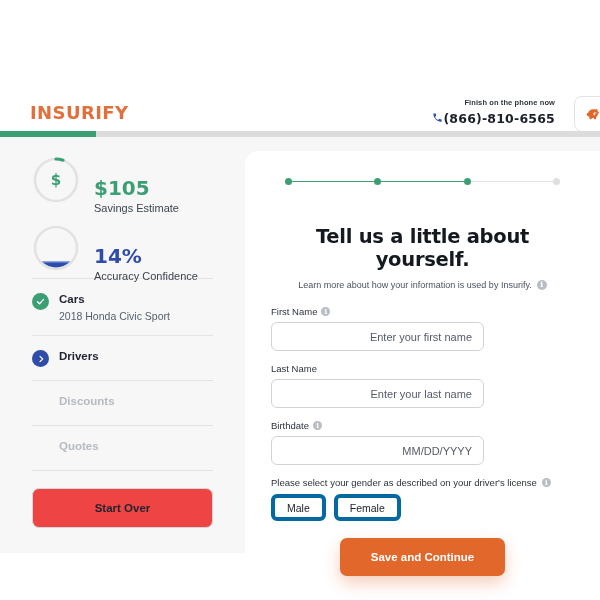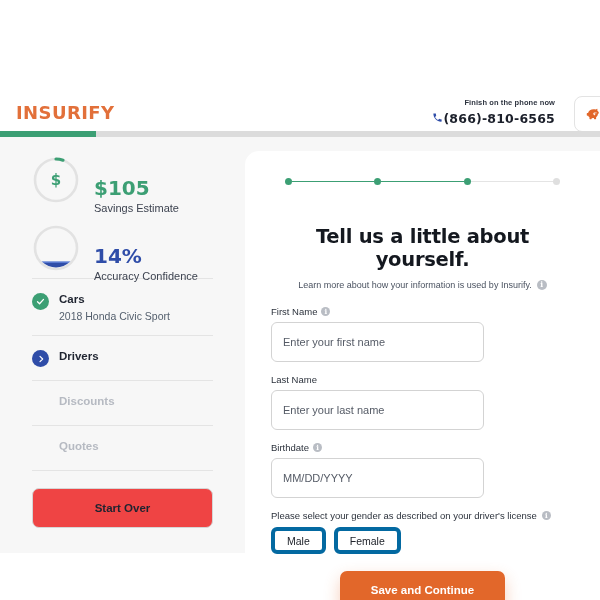--- a/index.html
+++ b/index.html
@@ -23,21 +23,21 @@
   .header {
     position: absolute;
     left: 0; top: 0;
     width: 600px;
     height: 131px;
     background: #ffffff;
   }
 
   .logo {
     position: absolute;
-    left: 16px;
+    left: 30px;
     top: 102px;
     font-size: 18px;
     font-weight: bold;
     letter-spacing: 0.4px;
     color: #E2703A;
     font-family: "DejaVu Sans", sans-serif;
   }
 
   .phone-block {
     position: absolute;
@@ -300,29 +300,30 @@
   .field-label {
     font-size: 9.5px;
     color: #2c323c;
     display: flex;
     align-items: center;
     gap: 4px;
     margin-bottom: 5px;
   }
   .text-input {
     width: 213px;
-    height: 40px;
+    height: 29px;
     border: 1px solid #d3d3d3;
     border-radius: 6px;
     background: #ffffff;
     padding: 0 11px;
     font-size: 11px;
     color: #20242c;
     font-family: "Liberation Sans", sans-serif;
     outline: none;
+    text-align: right;
   }
   .text-input::placeholder { color: #555b66; }
 
   .gender-label {
     font-size: 9.5px;
     color: #2c323c;
     display: flex;
     align-items: center;
     gap: 5px;
     margin-bottom: 6px;

